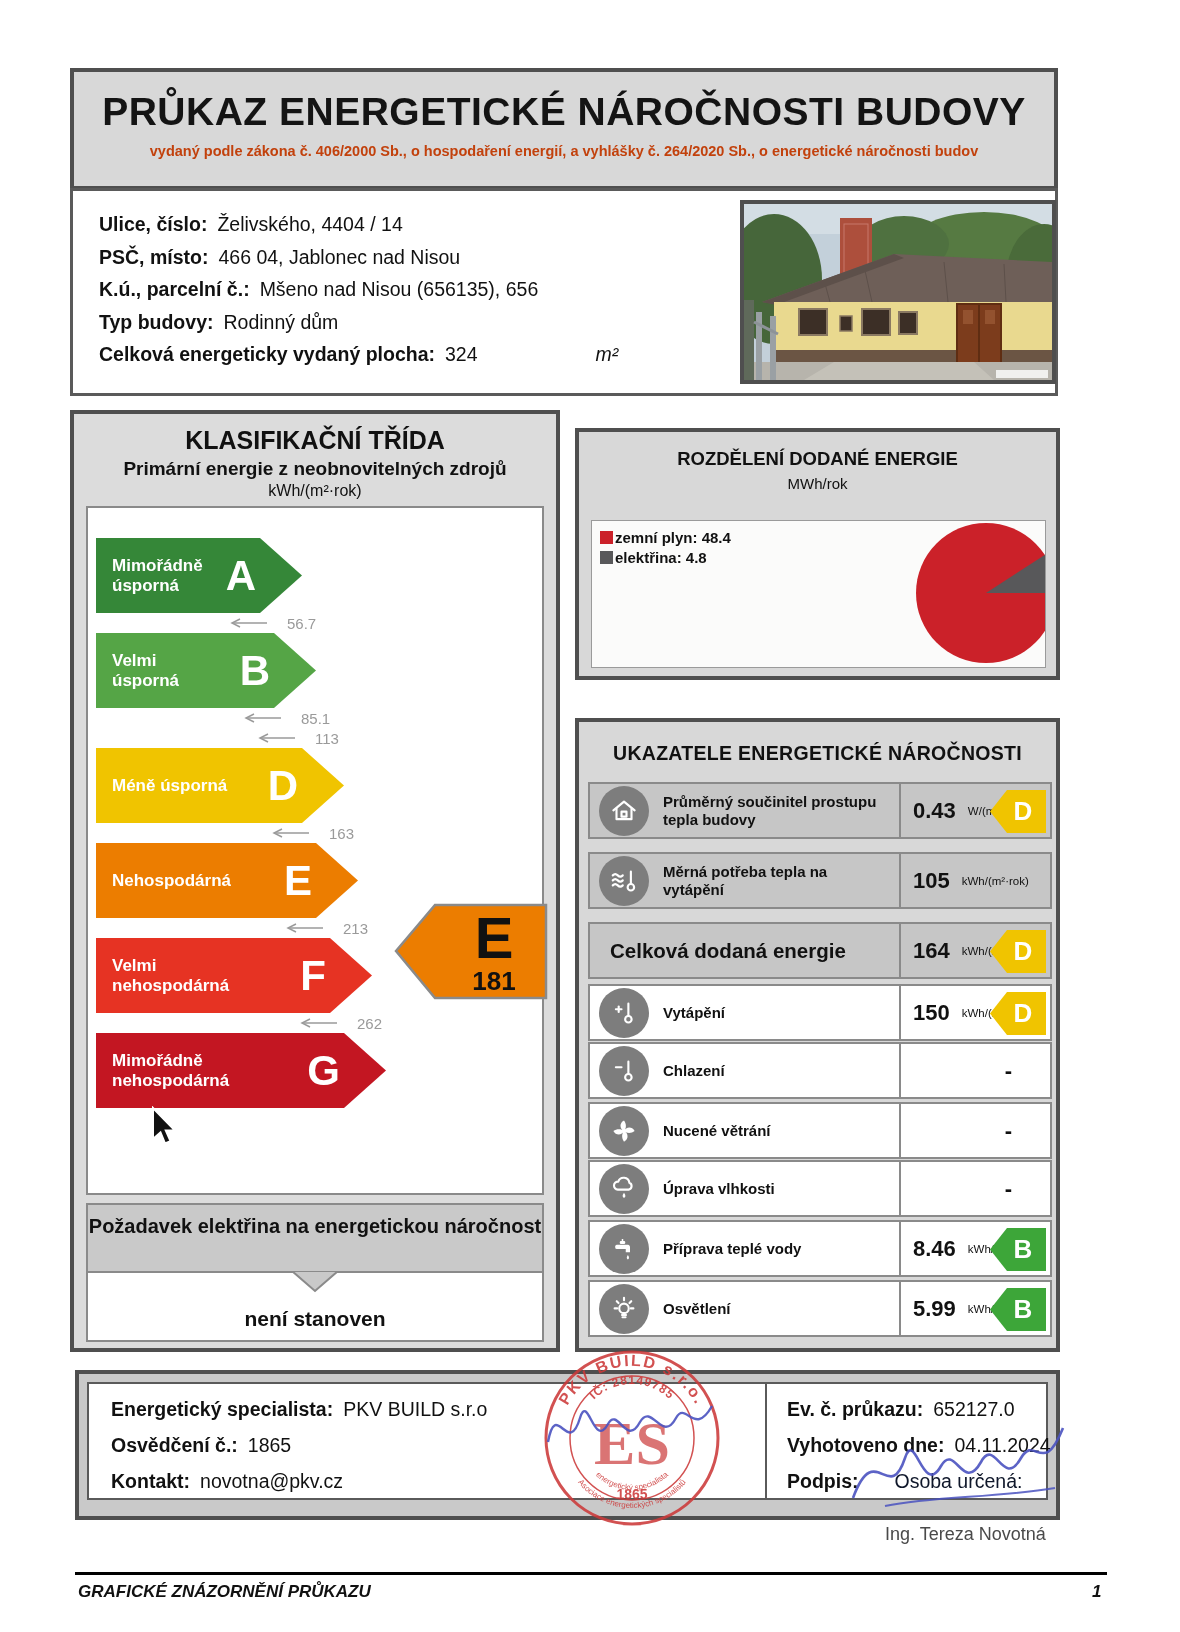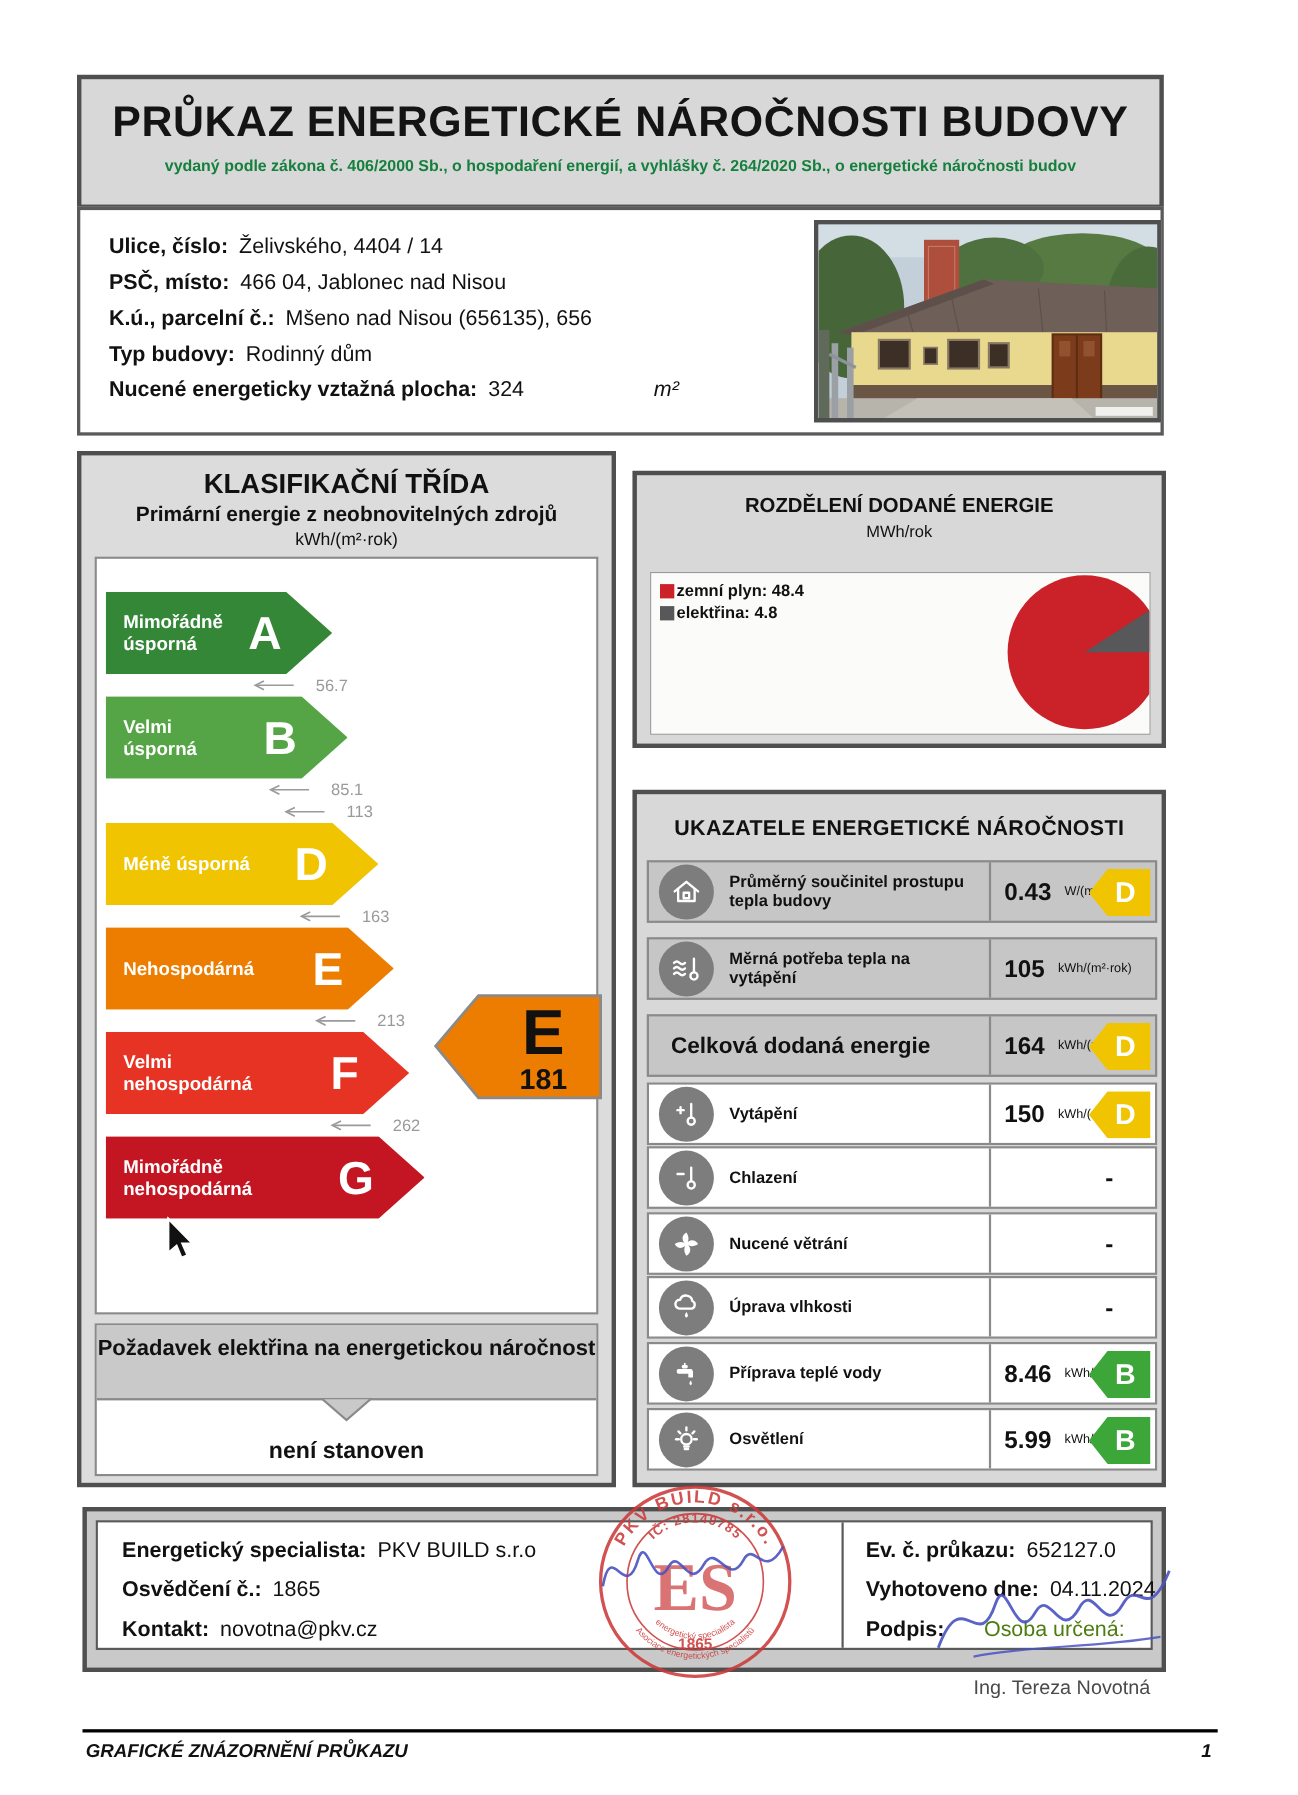--- a/index.html
+++ b/index.html
@@ -2,21 +2,21 @@
 <html lang="cs"><head>
 <meta charset="utf-8">
 <style>
   html,body{margin:0;padding:0;background:#fff;}
   .page{position:relative;width:1180px;height:1632px;background:#fff;
         font-family:"Liberation Sans",sans-serif;color:#111;overflow:hidden;}
   .box{position:absolute;box-sizing:border-box;}
   
   #header-box{left:70px;top:68px;width:988px;height:122px;background:#d8d8d8;border:4px solid #4f4f4f;text-align:center;}
   #header-box h1{margin:18px 0 0;font-size:39px;font-weight:bold;letter-spacing:.5px;color:#141414;}
-  #header-box .sub{margin-top:9px;font-size:14.5px;font-weight:bold;color:#15803d;}
+  #header-box .sub{margin-top:9px;font-size:14.5px;font-weight:bold;color:#c2410c;}
   
   #building-box{left:70px;top:188px;width:988px;height:208px;background:#fff;border:3px solid #5a5a5a;padding:22px 0 0 26px;}
   .b-row{font-size:19.5px;margin-bottom:9.5px;}
   .b-row .lbl{font-weight:bold;margin-right:10px;}
   .b-row .unit{margin-left:118px;font-style:italic;}
   #photo-frame{left:740px;top:200px;width:316px;height:184px;border:4px solid #4f4f4f;background:#c3d0da;overflow:hidden;}
   
   #class-panel{left:70px;top:410px;width:490px;height:942px;background:#dcdcdc;border:4px solid #4f4f4f;}
   .panel-title{text-align:center;font-size:25px;font-weight:bold;margin-top:12px;}
   .panel-sub{text-align:center;font-size:19px;font-weight:bold;margin-top:3px;}
@@ -59,21 +59,21 @@
   .dash{position:absolute;right:38px;top:50%;transform:translateY(-50%);font-size:22px;font-weight:bold;}
   
   #cert-box{left:75px;top:1370px;width:985px;height:150px;background:#c9c9c9;border:4px solid #4f4f4f;}
   #cert-inner{position:absolute;left:8px;top:8px;width:961px;height:118px;background:#fff;border:2px solid #5a5a5a;box-sizing:border-box;}
   #cert-divider{position:absolute;left:676px;top:0;bottom:0;border-left:2px solid #5a5a5a;}
   .cert-col{position:absolute;top:14px;}
   #cert-left{left:22px;}
   #cert-right{left:698px;}
   .cert-row{font-size:19.5px;margin-bottom:13px;white-space:nowrap;}
   .cert-row .lbl{font-weight:bold;margin-right:10px;}
-  .signer-role{color:#4d7c0f;margin-left:26px;font-weight:normal;}
+  .signer-role{color:#0f172a;margin-left:26px;font-weight:normal;}
   #stamp{position:absolute;left:540px;top:1346px;z-index:5;}
   #sig1{position:absolute;left:542px;top:1380px;z-index:6;}
   #sig2{position:absolute;left:845px;top:1418px;z-index:6;}
   #signer-name{position:absolute;left:885px;top:1524px;font-size:18px;color:#4a4a4a;z-index:4;}
   
   #footer-line{position:absolute;left:75px;top:1572px;width:1032px;border-top:3px solid #000;}
   #footer-left{position:absolute;left:78px;top:1582px;font-size:17px;font-weight:bold;font-style:italic;}
   #footer-right{position:absolute;left:1092px;top:1582px;font-size:17px;font-weight:bold;font-style:italic;}
   .ic{stroke:#fff;stroke-width:1.7;fill:none;stroke-linecap:round;stroke-linejoin:round;}
 </style>
@@ -85,21 +85,21 @@
   <div class="box" id="header-box">
     <h1>PRŮKAZ ENERGETICKÉ NÁROČNOSTI BUDOVY</h1>
     <div class="sub">vydaný podle zákona č. 406/2000 Sb., o hospodaření energií, a vyhlášky č. 264/2020 Sb., o energetické náročnosti budov</div>
   </div>
 
   <div class="box" id="building-box">
     <div class="b-row"><span class="lbl">Ulice, číslo:</span><span>Želivského, 4404 / 14</span></div>
     <div class="b-row"><span class="lbl">PSČ, místo:</span><span>466 04, Jablonec nad Nisou</span></div>
     <div class="b-row"><span class="lbl">K.ú., parcelní č.:</span><span>Mšeno nad Nisou (656135), 656</span></div>
     <div class="b-row"><span class="lbl">Typ budovy:</span><span>Rodinný dům</span></div>
-    <div class="b-row"><span class="lbl">Nucené energeticky vztažná plocha:</span><span>324</span><span class="unit">m²</span></div>
+    <div class="b-row"><span class="lbl">Celková energeticky vydaný plocha:</span><span>324</span><span class="unit">m²</span></div>
   </div>
 
   <div class="box" id="photo-frame">
     <svg width="308" height="176" viewBox="0 0 308 176">
       <rect width="308" height="176" fill="#c3d0da"></rect>
       <rect y="0" width="308" height="30" fill="#d3dde4"></rect>
       <ellipse cx="240" cy="42" rx="75" ry="34" fill="#567a42"></ellipse>
       <ellipse cx="160" cy="40" rx="45" ry="28" fill="#4f7140"></ellipse>
       <rect x="96" y="14" width="32" height="72" fill="#ad4f3c"></rect>
       <rect x="100" y="20" width="24" height="60" fill="none" stroke="#c8796a" stroke-width="1"></rect>

